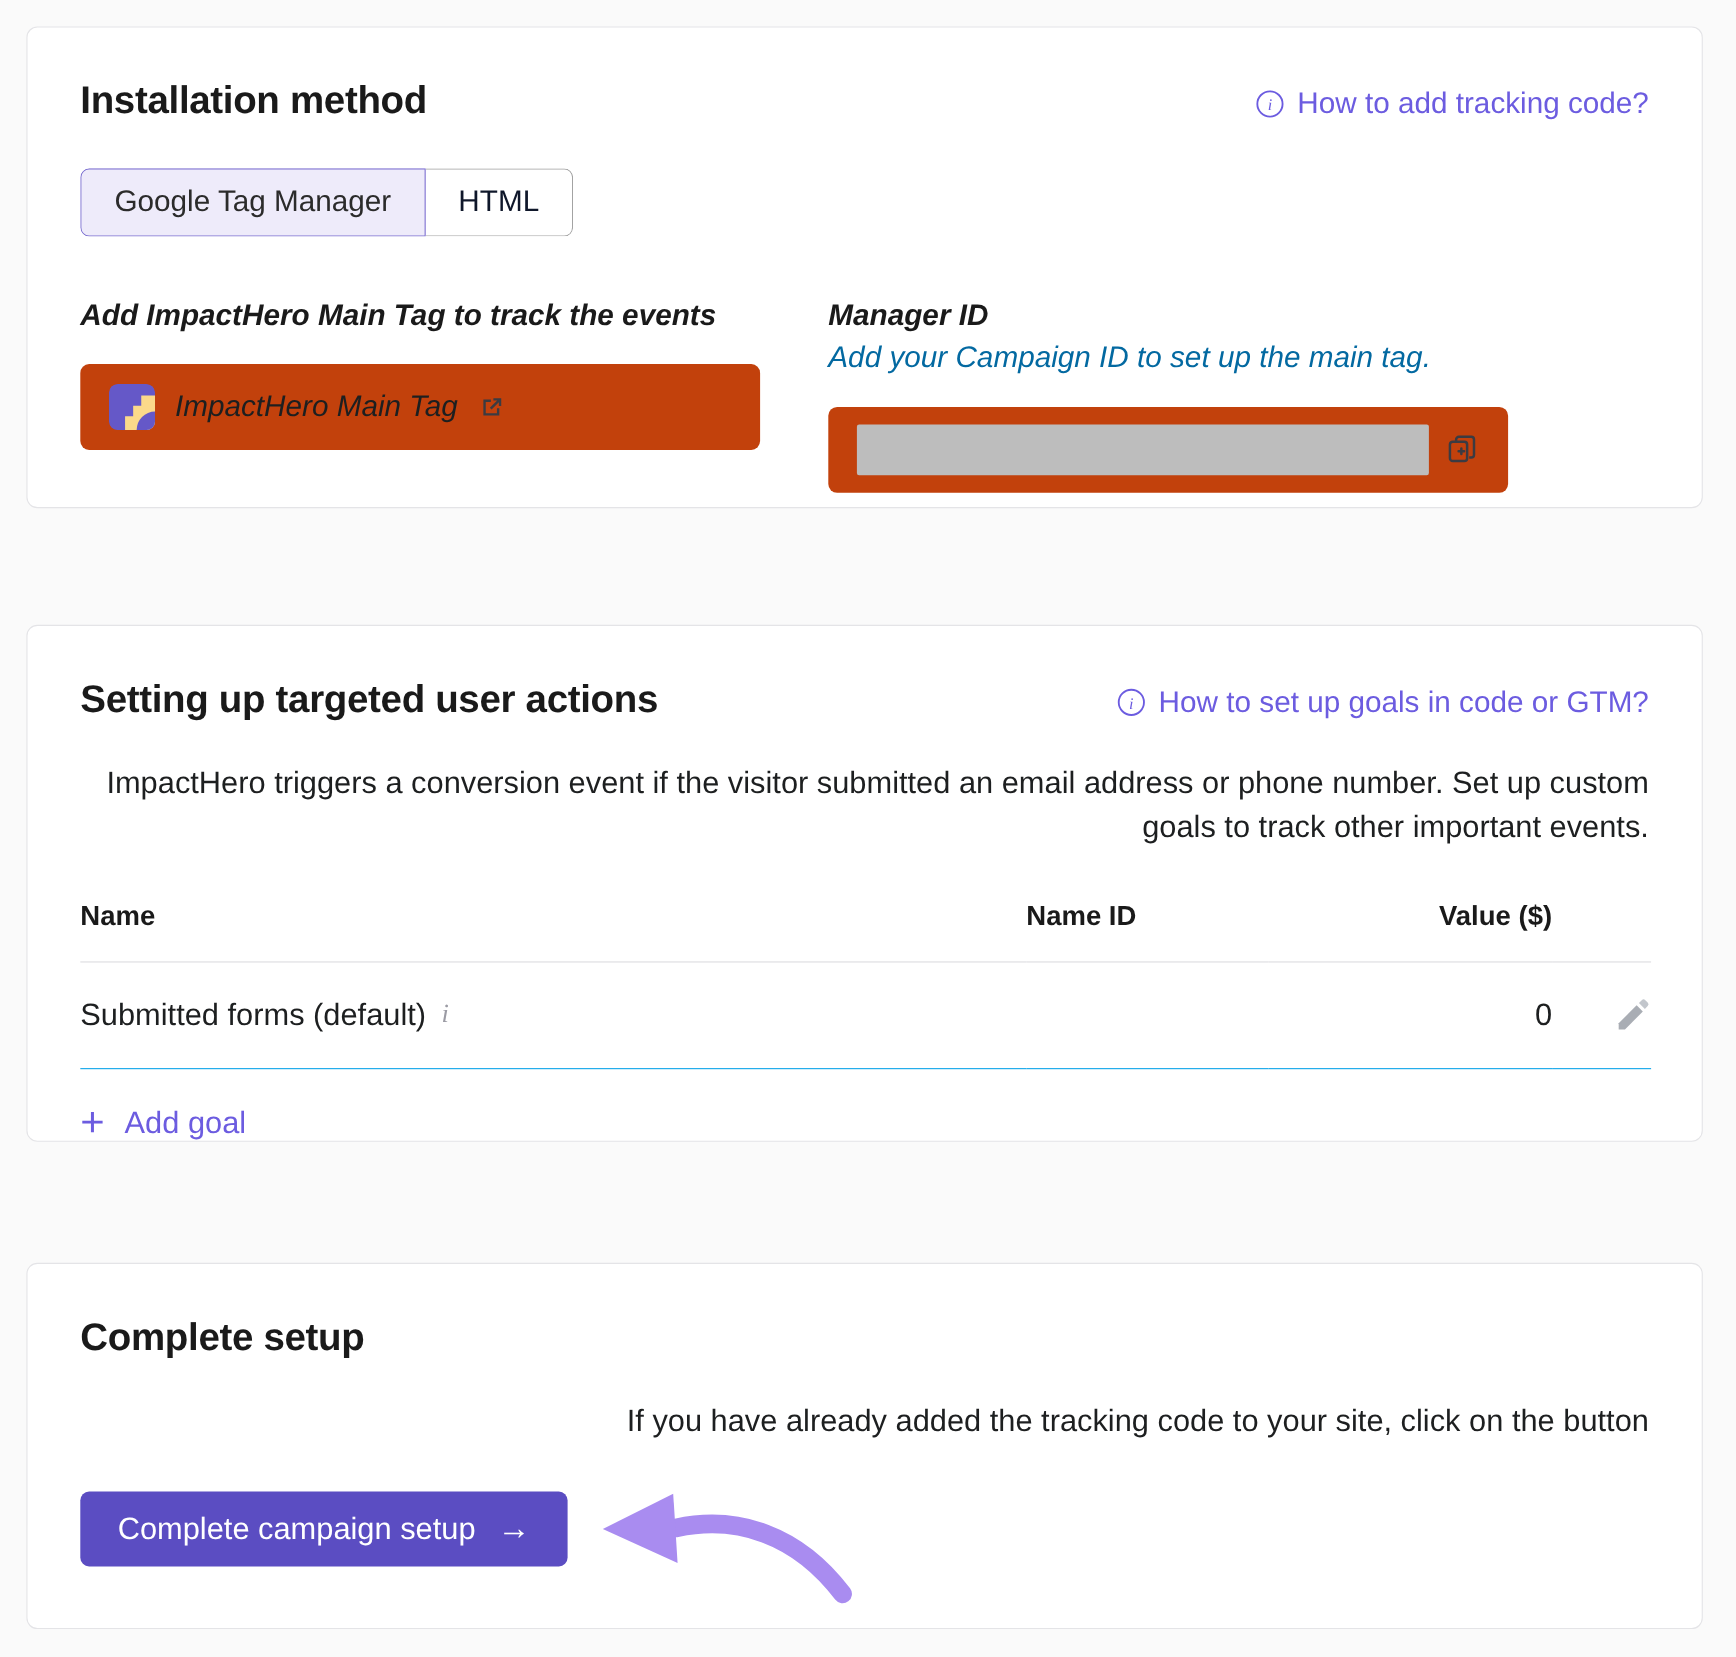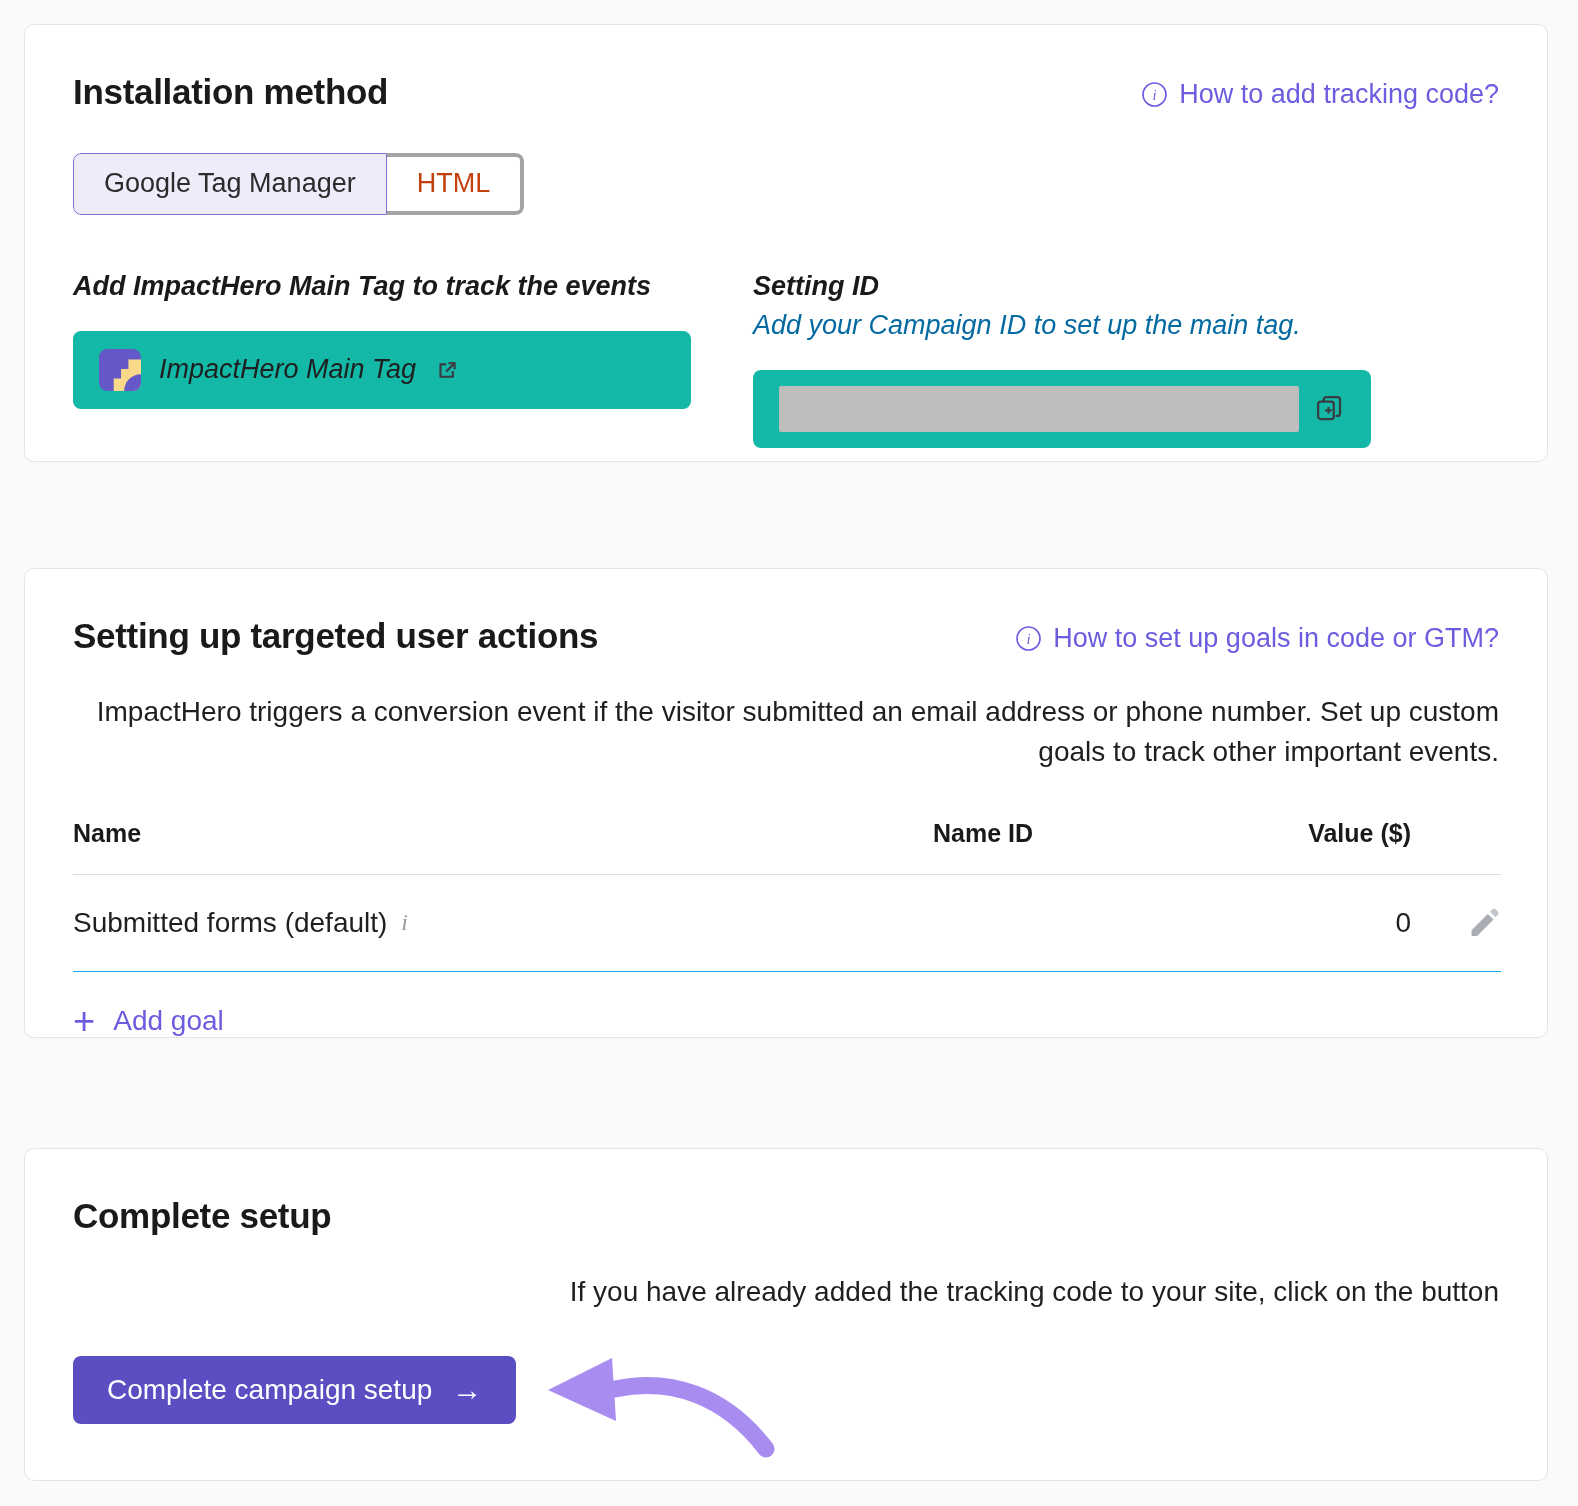--- a/index.html
+++ b/index.html
@@ -75,23 +75,23 @@
     height: 62px;
   }
   .seg-btn {
     font-size: 27px;
     font-family: "Liberation Sans", sans-serif;
     display: flex;
     align-items: center;
     justify-content: center;
     padding: 0 30px;
     background: #fff;
-    border: 4px solid #a3a3a3;
-    cursor: pointer;
-    color: #c2410c;
+    border: 1px solid #a3a3a3;
+    cursor: pointer;
+    color: #0f172a;
   }
   .seg-btn.active {
     background: #eeebfa;
     border: 1px solid #7b6fd0;
     border-radius: 8px 0 0 8px;
     position: relative;
     z-index: 2;
     color: #2b2b2b;
   }
   .seg-btn.inactive {
@@ -114,21 +114,21 @@
     color: #1a1a1a;
   }
   .col p.sub {
     font-size: 27px;
     line-height: 1.45;
     color: #0369a1;
   }
 
   .field-box {
     margin-top: 25px;
-    background: #14b8a6;
+    background: #c2410c;
     border-radius: 8px;
     height: 78px;
     display: flex;
     align-items: center;
     padding: 0 26px;
   }
 
   .tag-chip {
     display: flex;
     align-items: center;
@@ -273,21 +273,21 @@
               <span class="tag-label">ImpactHero Main Tag</span>
               <svg class="ext-icon" viewBox="0 0 24 24">
                 <path d="M5 5.8h6.3v2H7v9.4h9.4V13h2v6.2H5z" fill="#3b3b42"></path>
                 <path d="M13.4 4.6H20v6.6h-2V8.1l-6.1 6.1-1.5-1.5L16.6 6.6h-3.2z" fill="#3b3b42"></path>
               </svg>
             </span>
           </div>
         </div>
 
         <div class="col">
-          <h3>Setting ID</h3>
+          <h3>Manager ID</h3>
           <p class="sub">Add your Campaign ID to set up the main tag.</p>
 
           <div class="field-box">
             <div class="redacted"></div>
             <svg class="copy-icon" viewBox="0 0 24 24">
               <rect x="2.5" y="6" width="12.5" height="14" rx="2" fill="none" stroke="#3b3b42" stroke-width="1.8"></rect>
               <path d="M7 6V4.5A2 2 0 0 1 9 2.5h9A2 2 0 0 1 20 4.5v11A2 2 0 0 1 18 17.5h-1.5" fill="none" stroke="#3b3b42" stroke-width="1.8"></path>
               <path d="M8.8 13h4M10.8 11v4" stroke="#3b3b42" stroke-width="1.8" stroke-linecap="round"></path>
             </svg>
           </div>

